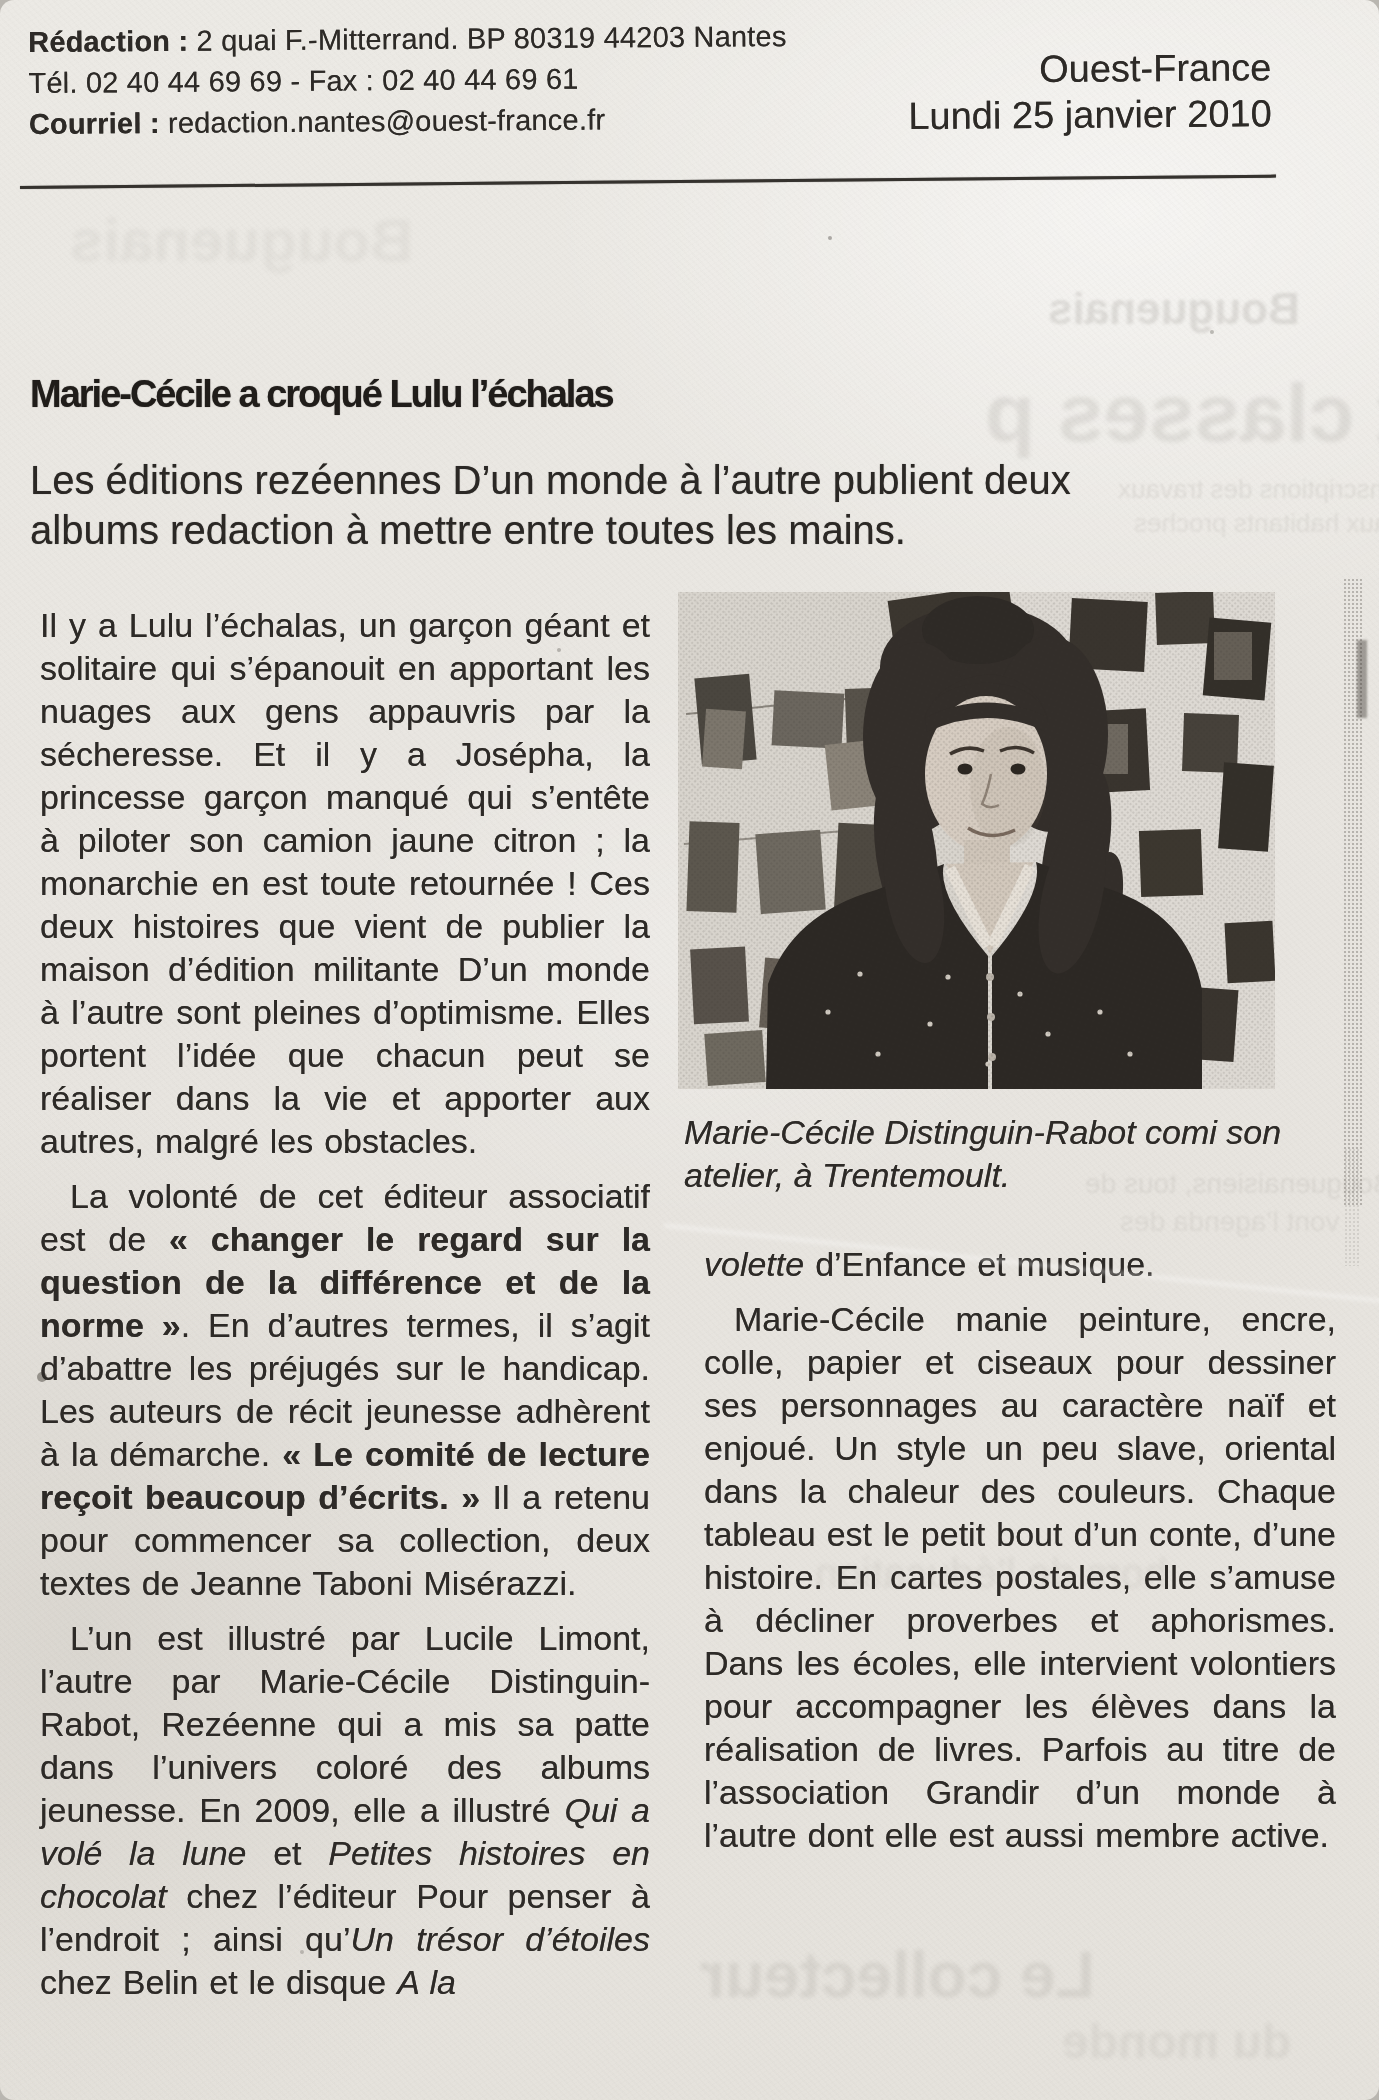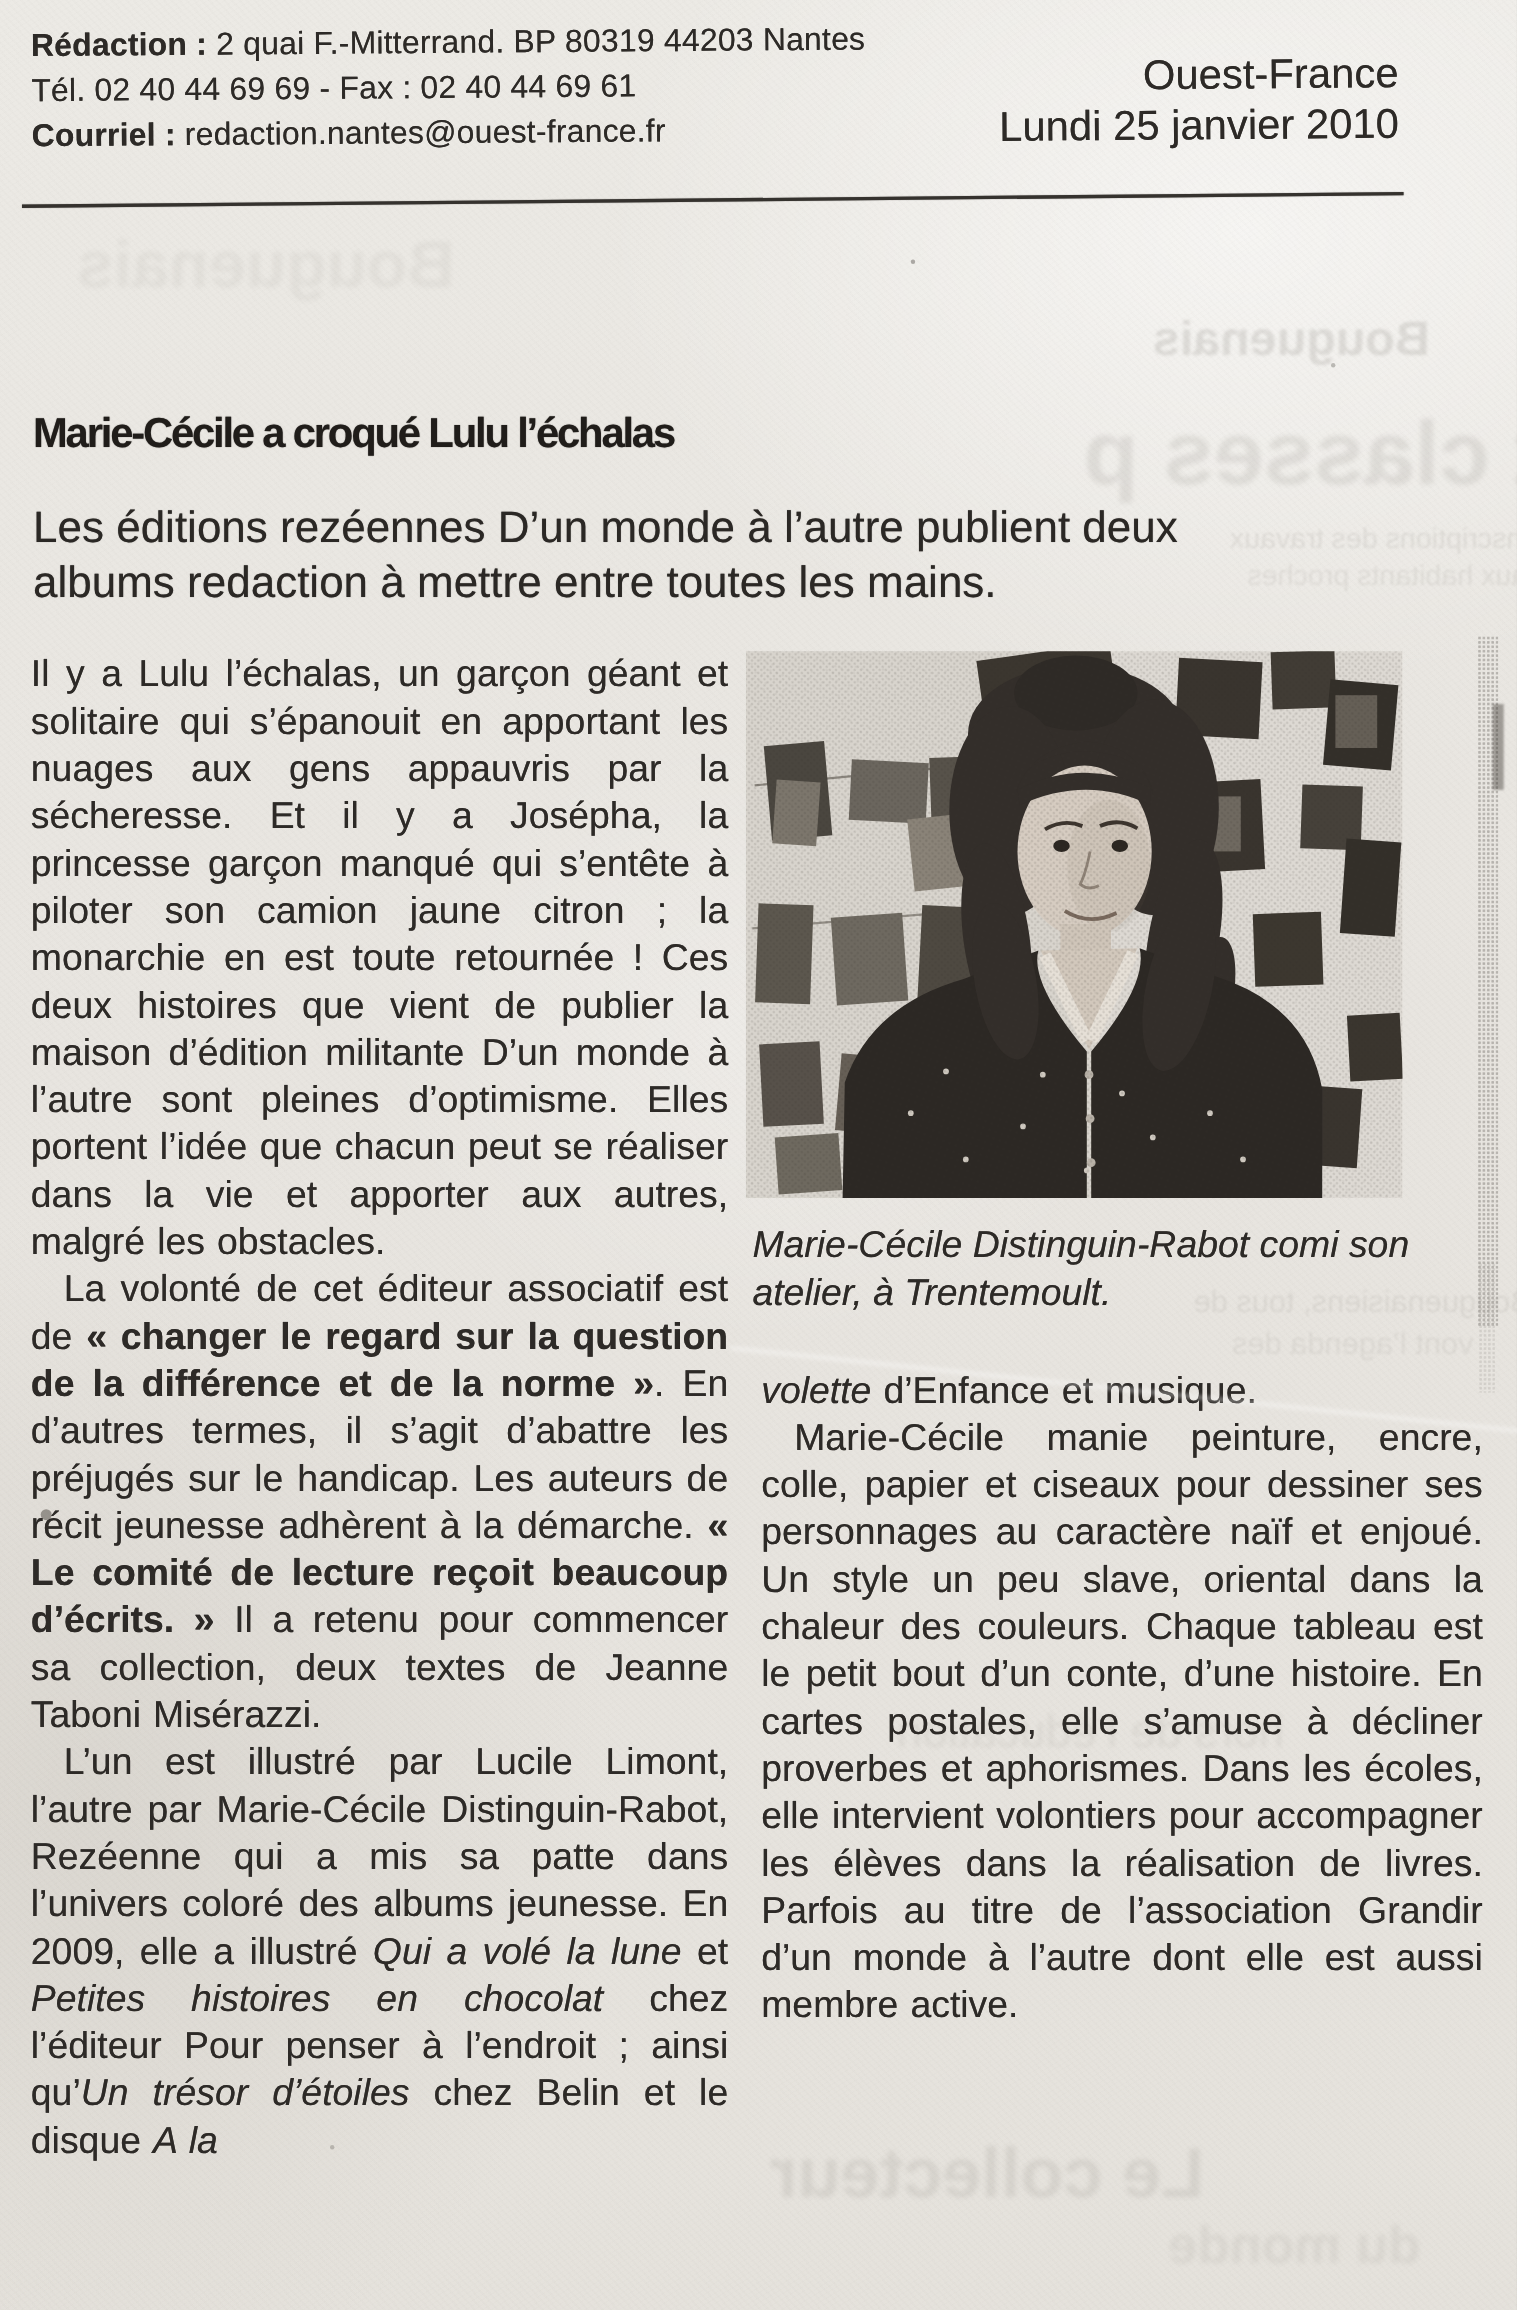--- a/index.html
+++ b/index.html
@@ -5,20 +5,21 @@
   html,body{margin:0;padding:0;background:#b9b6b0;}
   .page{
     position:relative;width:1379px;height:2100px;overflow:hidden;
     font-family:"Liberation Sans","DejaVu Sans",sans-serif;
     color:#2d2a27;
     background:
       radial-gradient(ellipse 900px 650px at 82% 10%, rgba(255,255,255,.55), transparent 65%),
       radial-gradient(ellipse 800px 900px at 6% 78%, rgba(186,181,172,.28), transparent 60%),
       radial-gradient(ellipse 500px 400px at 50% 45%, rgba(255,255,255,.25), transparent 70%),
       linear-gradient(178deg,#eceae5 0%,#e8e5e0 45%,#e5e2dc 100%);
+    border-radius: 14px;
   }
   .texture{position:absolute;inset:0;pointer-events:none;
     background:repeating-linear-gradient(47deg, rgba(90,85,78,.016) 0 2px, transparent 2px 5px),
                repeating-linear-gradient(-31deg, rgba(90,85,78,.013) 0 1px, transparent 1px 4px);}
   
   .masthead{position:absolute;left:28px;top:22px;right:30px;transform:rotate(-.45deg);transform-origin:left top;}
   .mast-left{position:absolute;left:0;top:0;font-size:29px;line-height:41px;letter-spacing:.2px;
     text-shadow:0 0 .6px rgba(45,42,38,.8);}
   .mast-right{position:absolute;right:78px;top:32px;text-align:right;font-size:38px;line-height:46px;
     text-shadow:0 0 .6px rgba(45,42,38,.8);}
@@ -30,21 +31,21 @@
   .headline{position:absolute;left:30px;top:364px;margin:0;font-size:38px;line-height:60px;
     font-weight:bold;letter-spacing:-2px;color:#201d1a;white-space:nowrap;
     text-shadow:0 0 1px rgba(32,29,26,.65);}
   .standfirst{position:absolute;left:30px;top:455px;margin:0;width:1080px;
     font-size:40px;line-height:50px;color:#2b2825;text-shadow:0 0 .7px rgba(43,40,37,.7);}
   
   .col{position:absolute;top:592px;font-size:34px;line-height:43px;
     text-shadow:0 0 .6px rgba(45,42,38,.75);}
   .col1{left:28px;width:634px;}
   .col2{left:692px;width:656px;}
-  .para{margin:0;text-align:justify;word-spacing:1.5px;hyphens:manual;-webkit-hyphens:manual;}
+  .para{margin:12px;text-align:justify;word-spacing:1.5px;hyphens:manual;-webkit-hyphens:manual;}
   .para.indent{text-indent:30px;}
   
   .photo-figure{margin:0;}
   .photo{width:597px;height:497px;margin-left:-14px;position:relative;}
   .photo svg{display:block;}
   .caption{margin:22px 0 0 -8px;width:608px;font-style:italic;font-size:34px;line-height:43px;
     text-shadow:0 0 .6px rgba(45,42,38,.75);}
   .col2-text{margin-top:46px;}
   
   .ghost-layer{position:absolute;inset:0;pointer-events:none;}

